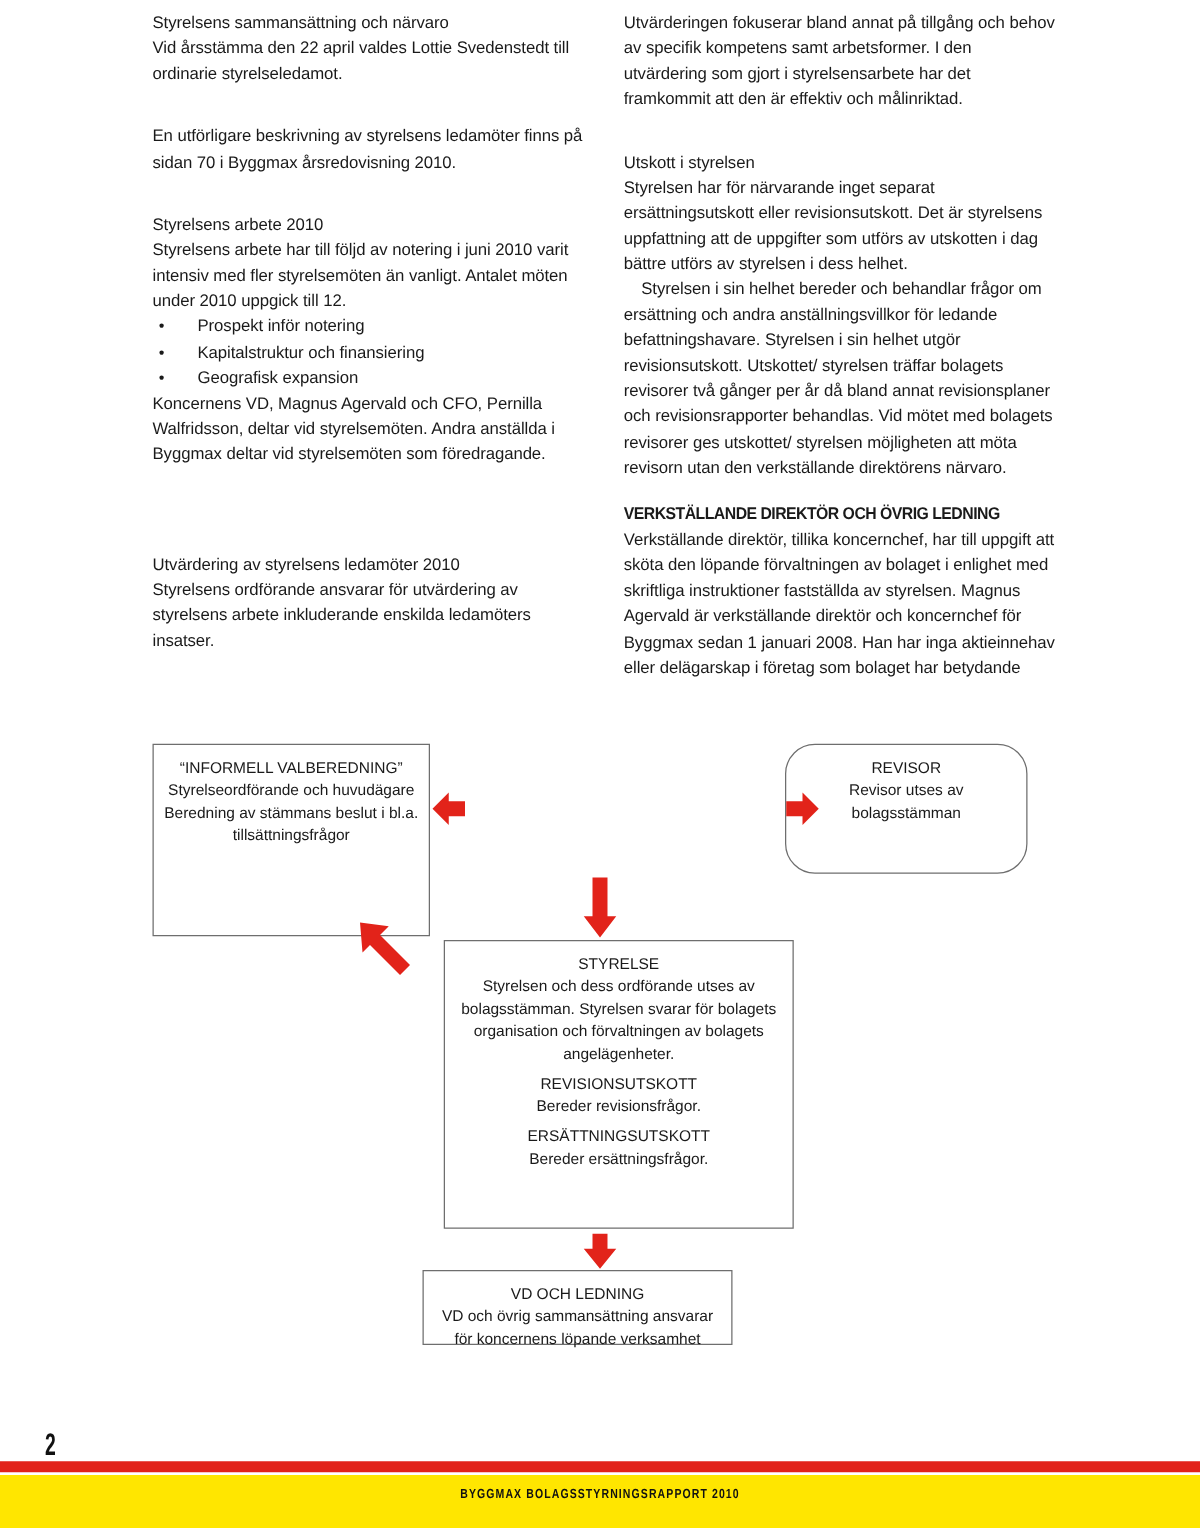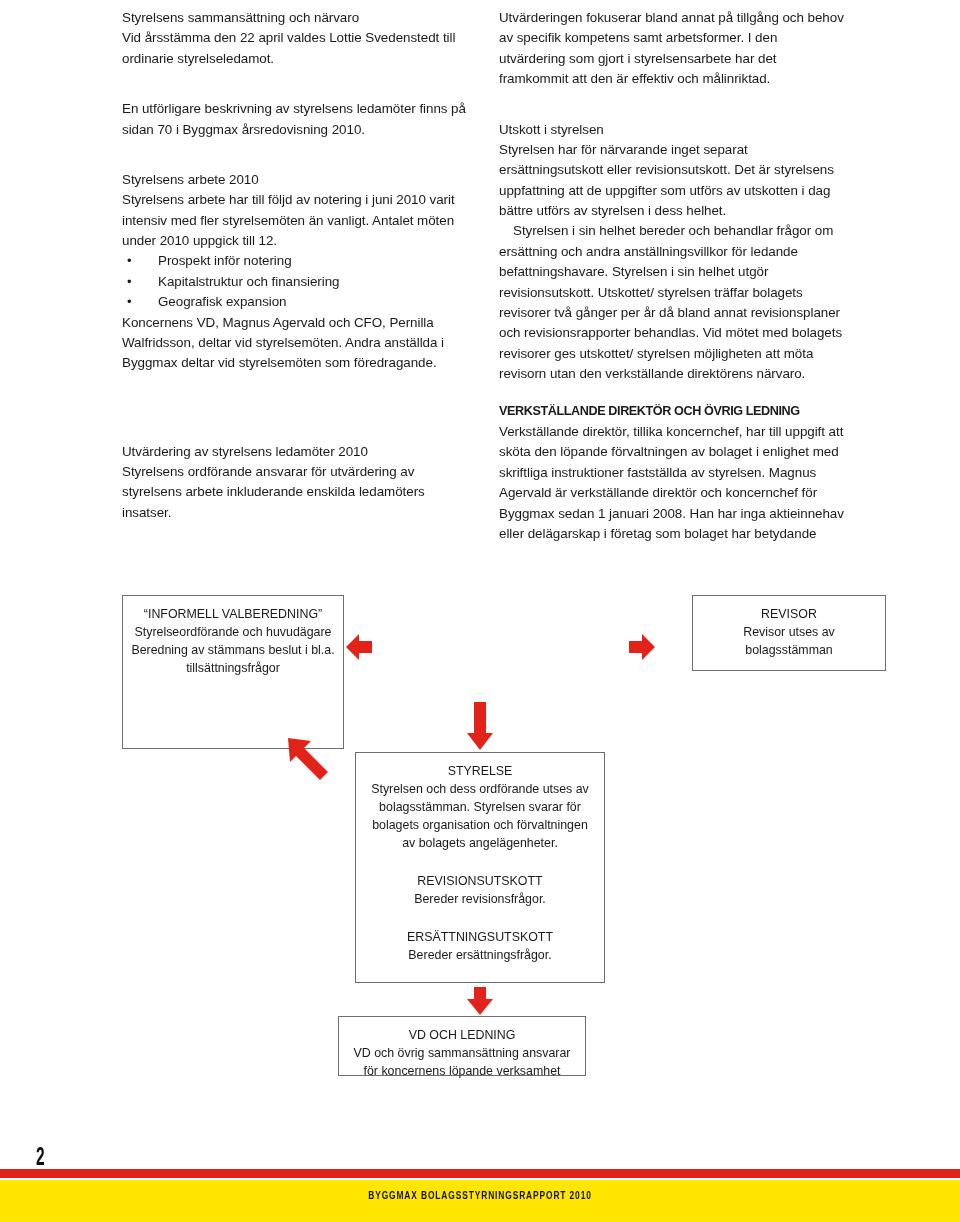--- a/index.html
+++ b/index.html
@@ -64,26 +64,26 @@
     box-sizing:border-box;
     font-size:12.4px;
     line-height:1.45;
     text-align:center;
     color:#1a1a1a;
     pointer-events:auto;
   }
   .box .inner{padding:10px 8px 0 8px;}
   .box .ttl{display:block;}
   .box .body{display:block;}
-  .box .blk{margin-top:20px;}
+  .box .blk{margin-top:6px;}
 
   #box-valberedning{left:122px;top:595px;width:222px;height:154px;}
   #box-bolagsstamma{left:372px;top:595px;width:252px;height:104px;}
-  #box-revisor{left:692px;top:595px;width:194px;height:76px;}
-  #box-styrelse{left:355px;top:752px;width:250px;height:231px;}
+  #box-revisor{left:628px;top:595px;width:194px;height:104px;border-radius:24px;}
+  #box-styrelse{left:355px;top:752px;width:280px;height:231px;}
   #box-vd{left:338px;top:1016px;width:248px;height:60px;}
 
   
   .arrow{position:absolute;pointer-events:auto;}
 
   
   .page-number{
     position:absolute;left:36px;top:1142px;
     font-weight:bold;font-size:25px;
     letter-spacing:0px;

